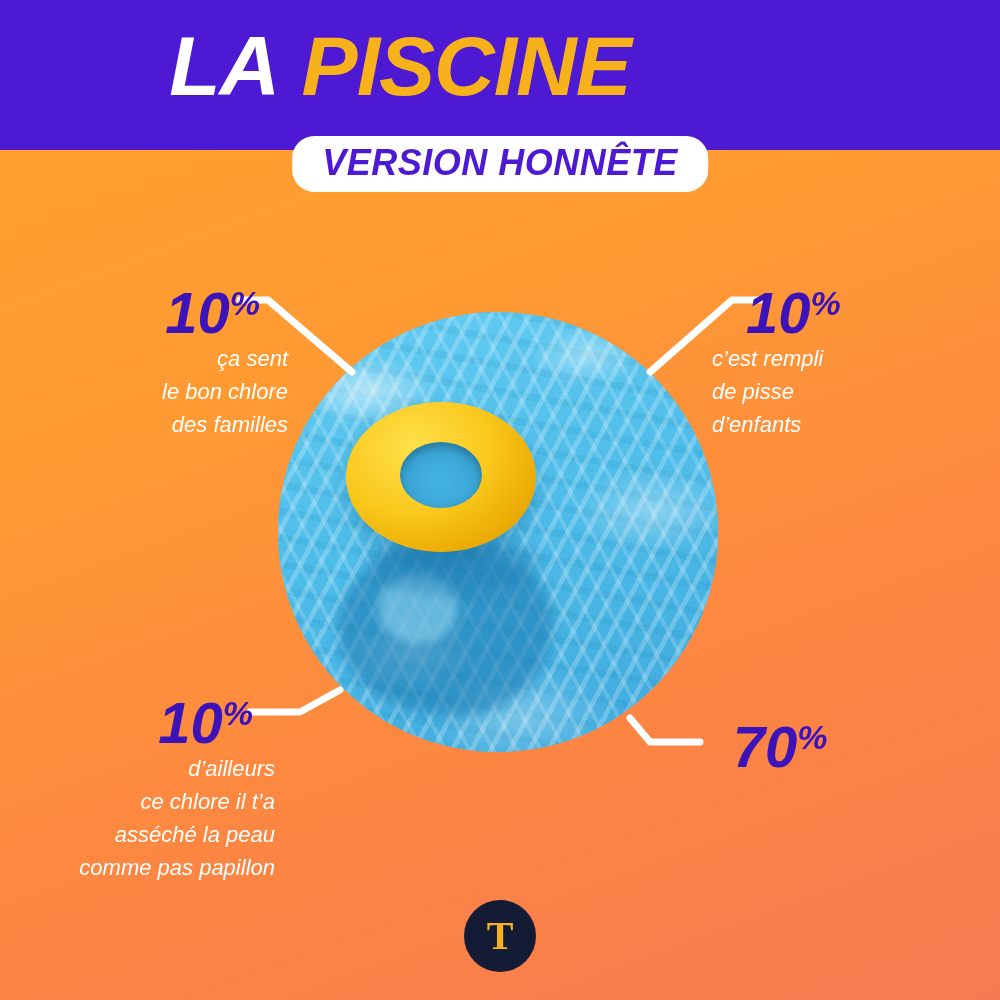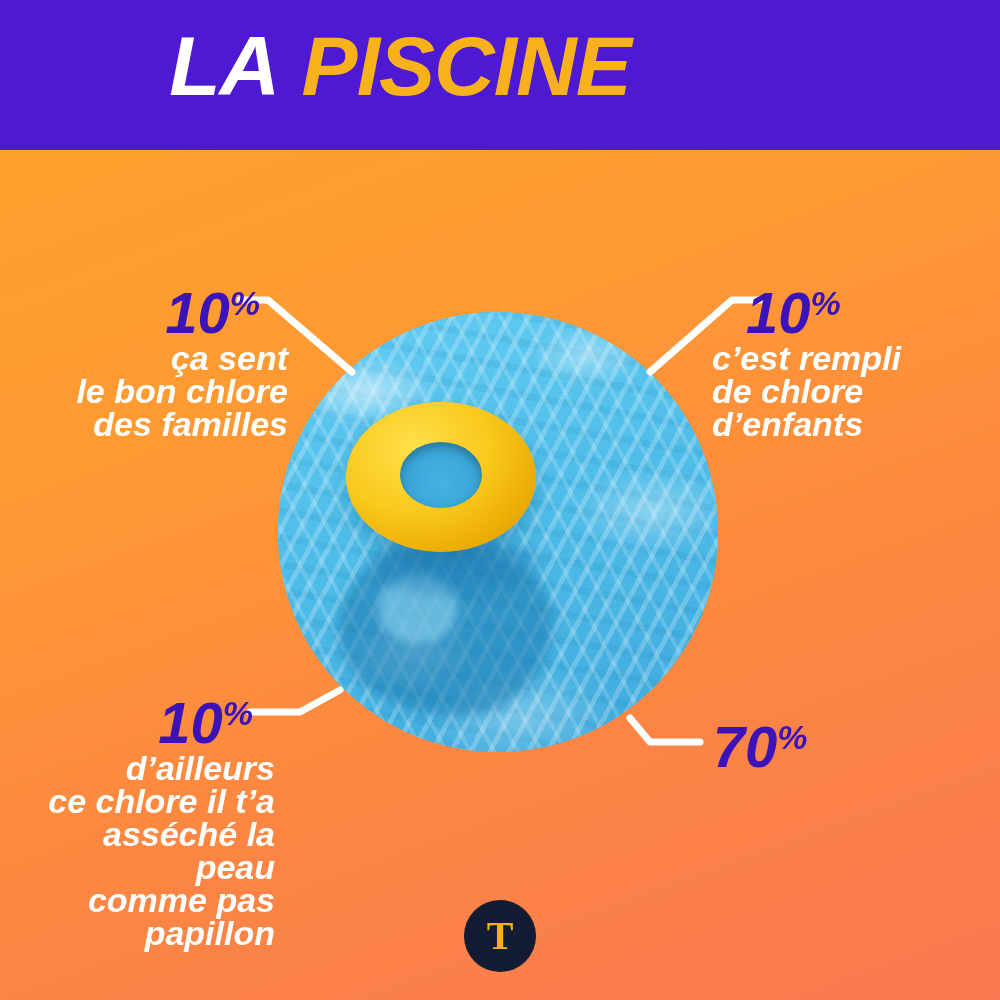--- a/index.html
+++ b/index.html
@@ -153,34 +153,34 @@
     font-weight: bold;
     font-style: italic;
     font-size: 58px;
     line-height: 58px;
     white-space: nowrap;
     margin-top: 12px;
   }
   .pct .sym { font-size: 34px; vertical-align: 18px; }
   .desc {
     color: #ffffff;
-    font-weight: bold;
-    font-style: italic;
-    font-size: 34px;
+    font-weight: normal;
+    font-style: italic;
+    font-size: 22px;
     line-height: 33px;
     white-space: pre-line;
   }
 
   #callout-0 { left: 58px;  top: 262px; width: 230px; text-align: right; }
   #callout-0 .pct { padding-right: 28px; }
   #callout-1 { left: 712px; top: 262px; width: 250px; text-align: left; }
   #callout-1 .pct { padding-left: 34px; }
   #callout-2 { left: 30px;  top: 672px; width: 245px; text-align: right; }
   #callout-2 .pct { padding-right: 22px; }
-  #callout-3 { left: 560px; top: 696px; width: 400px; text-align: center; }
+  #callout-3 { left: 580px; top: 696px; width: 400px; text-align: center; }
   #callout-3 .pct { text-align: center; }
 
   
   .logo {
     position: absolute;
     left: 464px;
     top: 900px;
     width: 72px;
     height: 72px;
     border-radius: 50%;
@@ -201,20 +201,23 @@
 <body>
 
 <div id="page">
 
   <div class="header-band"></div>
 
   <div class="title">
     <span class="w1">LA</span><span>&nbsp;</span><span class="w2">PISCINE</span>
   </div>
 
+  <div class="subtitle-pill">
+    <span>VERSION HONNÊTE</span>
+  </div>
 
   <div class="pool">
     <div class="water"></div>
     <div class="deep-shadow"></div>
     <div class="deep-shadow2"></div>
     <div class="ring-shadow"></div>
     <div class="ring"></div>
   </div>
 
   <svg class="lines" viewBox="0 0 1000 1000">
@@ -233,21 +236,21 @@
     <div class="desc">ça sent
 le bon chlore
 des familles</div>
   </div>
 
   <div class="callout" id="callout-1">
     <div class="pct">
       <span>10</span><span class="sym">%</span>
     </div>
     <div class="desc">c’est rempli
-de chlore
+de pisse
 d’enfants</div>
   </div>
 
   <div class="callout" id="callout-2">
     <div class="pct">
       <span>10</span><span class="sym">%</span>
     </div>
     <div class="desc">d’ailleurs
 ce chlore il t’a
 asséché la peau

